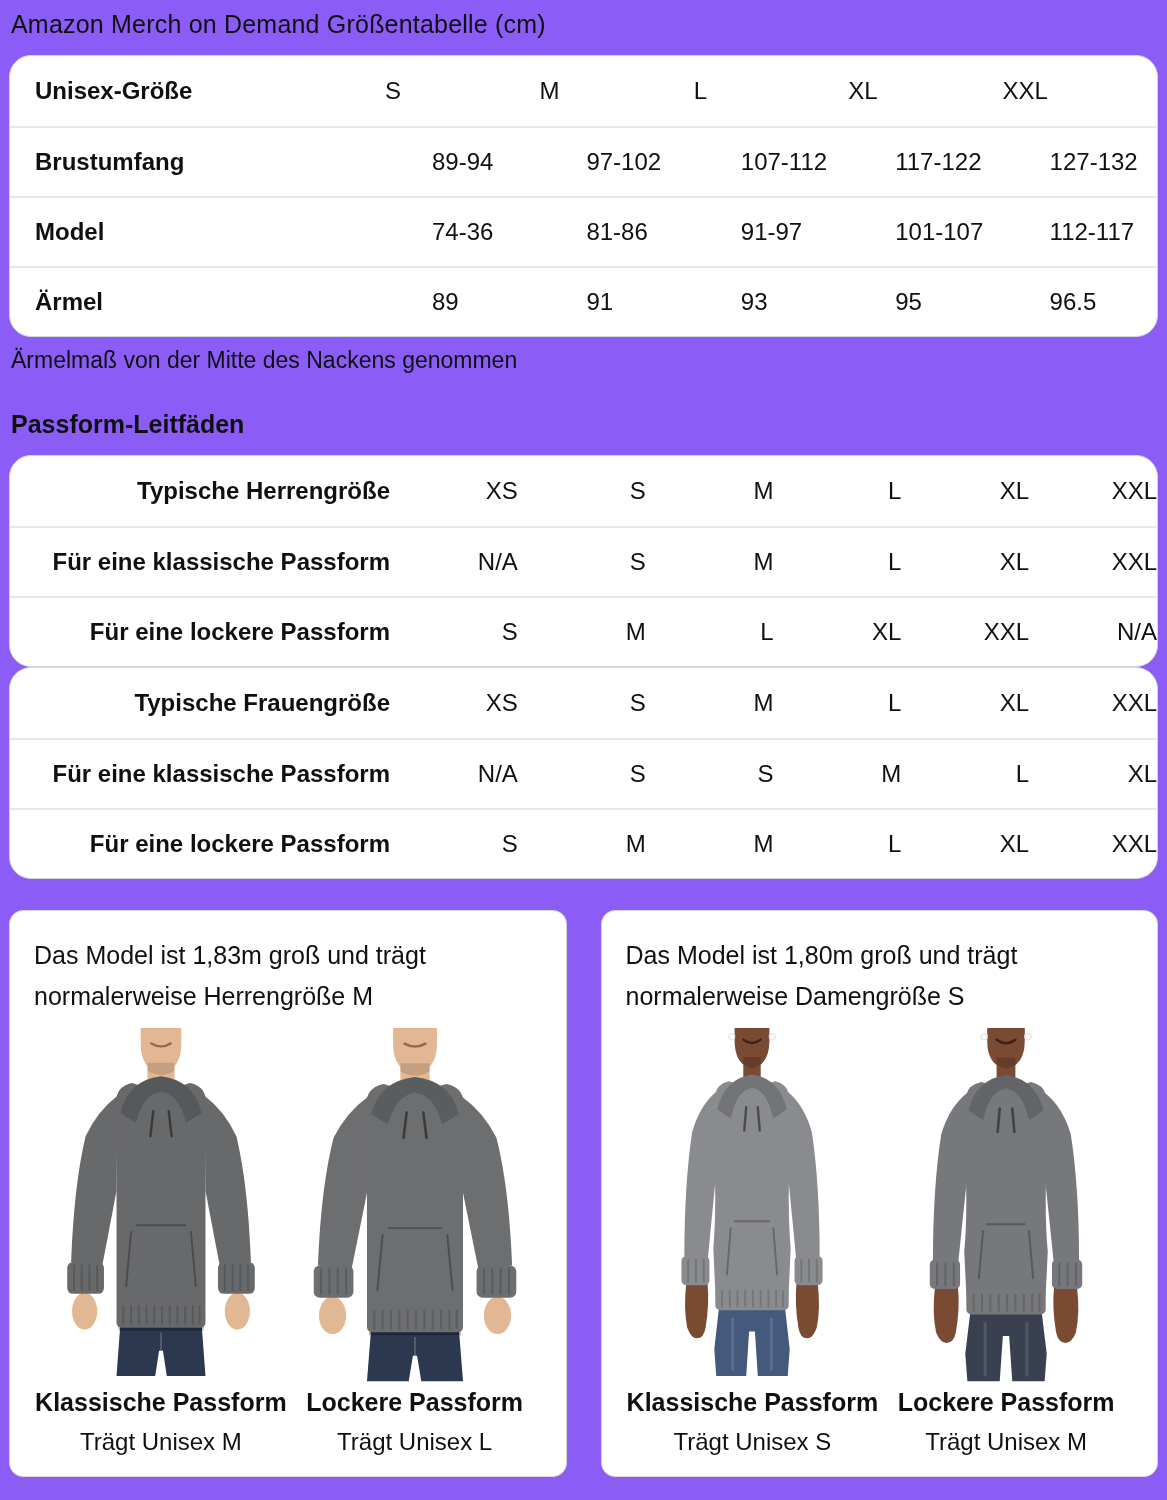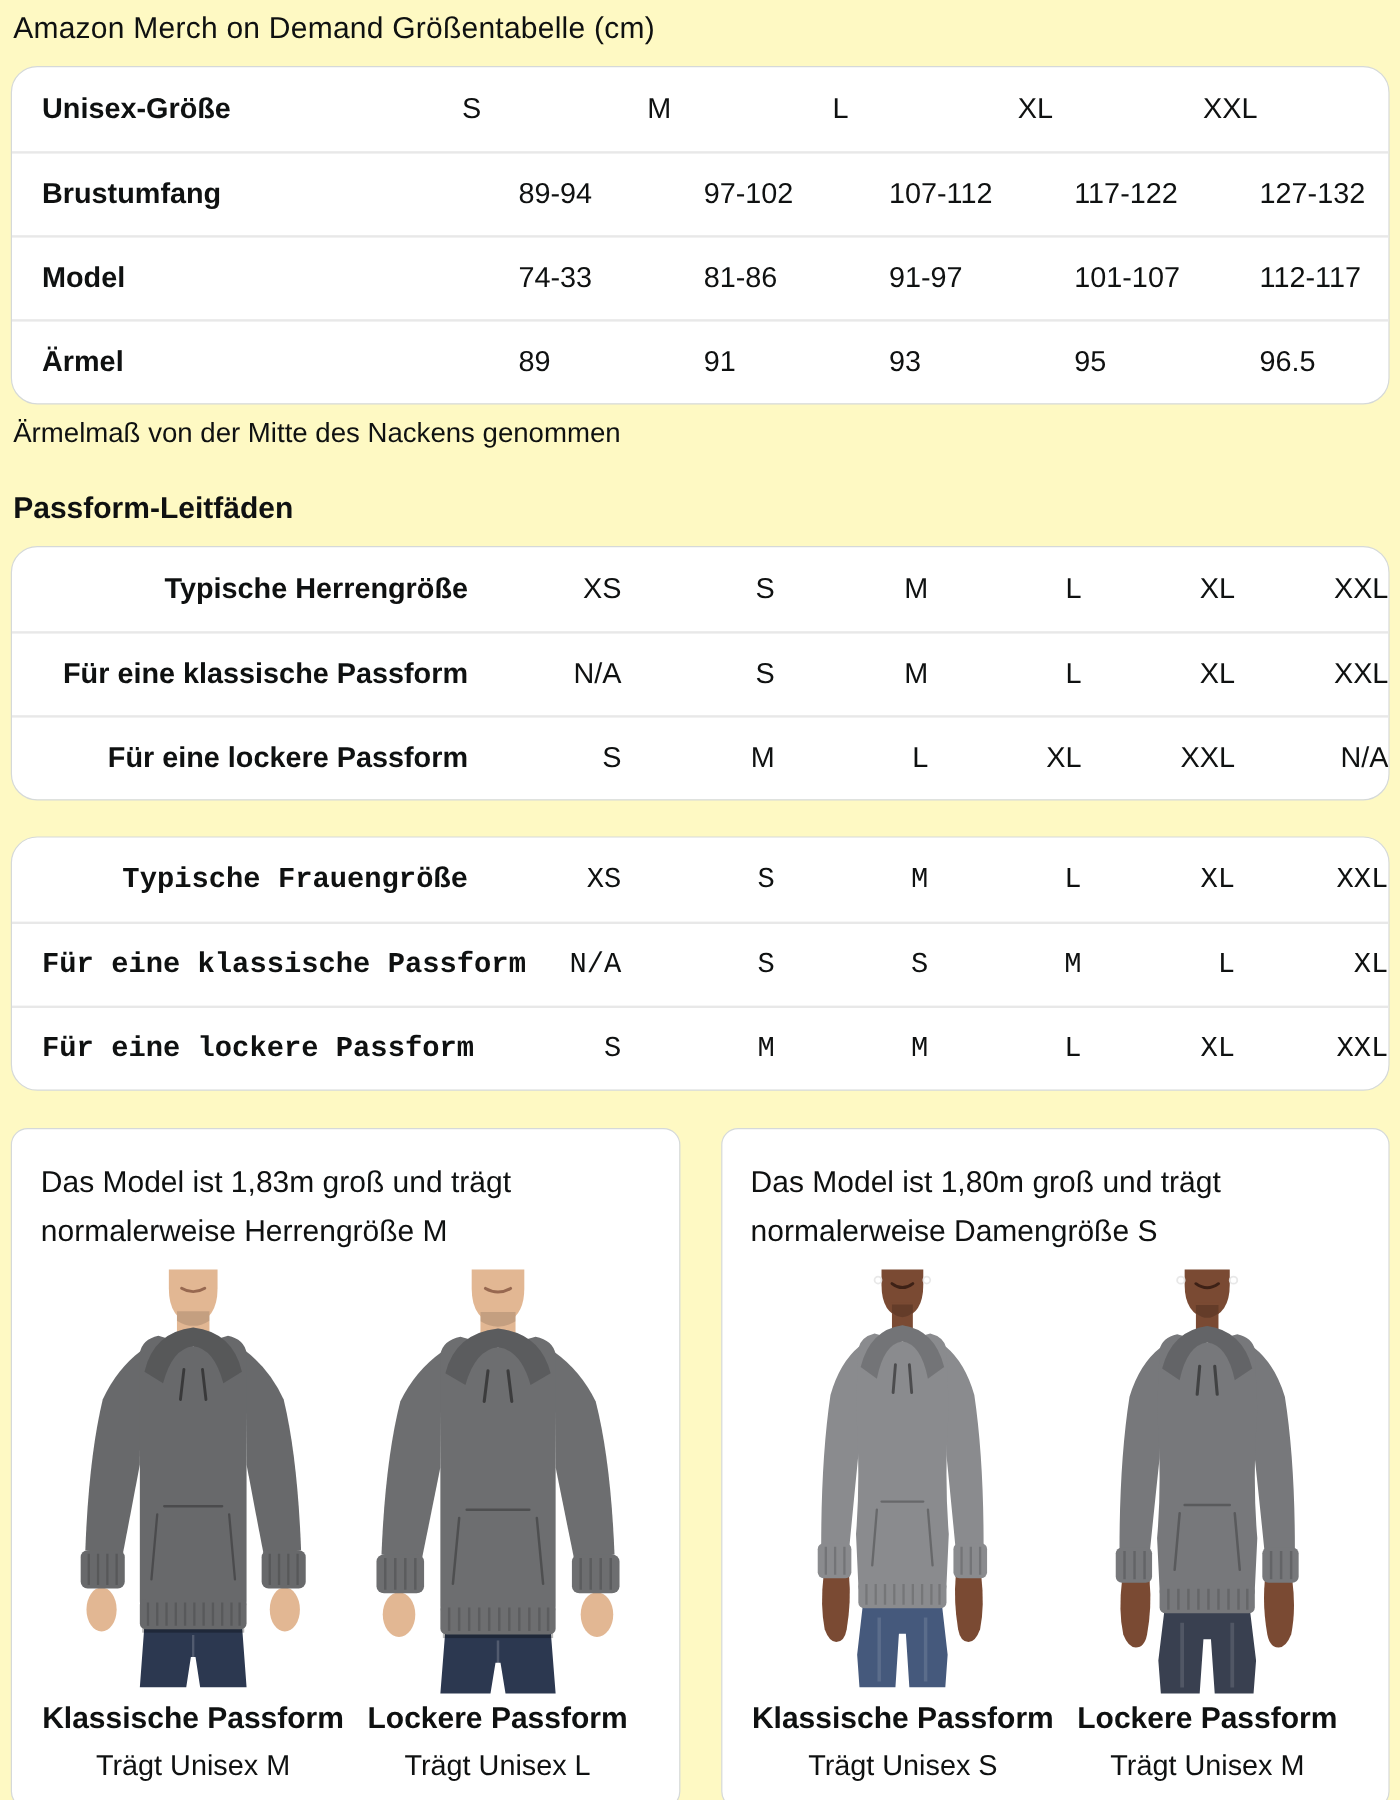--- a/index.html
+++ b/index.html
@@ -4,37 +4,37 @@
 <style>
   :root{
     --text:#0f1111;
     --table-border:#d5d9d9;
     --row-divider:#e8e8e8;
     --card-border:#d5d9d9;
   }
   *{box-sizing:border-box;margin:0;padding:0;}
   html,body{background:#fff;}
   body{font-family:"Liberation Sans",sans-serif;color:var(--text);}
-  .page{width:1167px;height:1500px;background:#fef9c3;padding:8px 9px 10px 9px;overflow:hidden;}
+  .page{width:1167px;height:1500px;background:#8b5cf6;padding:8px 9px 10px 9px;overflow:hidden;}
 
   .page-title{font-size:25px;font-weight:400;margin:2px 0 16px 2px;letter-spacing:.2px;}
 
   .size-table{border:1px solid var(--table-border);border-radius:22px;background:#fff;overflow:hidden;}
   .trow{display:grid;align-items:center;height:70px;}
   .t1 .trow{grid-template-columns:375px repeat(5,1fr);}
   .t2 .trow{grid-template-columns:380px repeat(6,1fr);text-align:right;}
   .trow + .trow{border-top:2px solid var(--row-divider);gap:47px;}
   .tcell{font-size:24px;font-weight:400;white-space:nowrap;}
   .tlabel{font-weight:700;padding-left:25px;}
 
   .note{font-size:23px;margin:10px 0 0 2px;}
   .section-heading{font-size:25px;margin:36px 0 16px 2px;font-weight:700;}
 
   .t2{margin-top:0;}
-  .t3{margin-top:30px;font-family:Liberation Mono, monospace;}
+  .t3{}
 
   .cards{display:flex;gap:34px;margin-top:31px;}
   .card{flex:1;border:1px solid var(--card-border);border-radius:14px;padding:24px 24px 20px 24px;background:#fff;height:567px;}
   .card-desc{font-size:25px;line-height:1.62;font-weight:400;}
   .figures{display:flex;margin-top:12px;}
   .figure{flex:1;text-align:center;}
   .figure-svg{width:216px;height:348px;overflow:visible;display:block;margin:0 auto;}
   .figure-svg use{transform-origin:110px 2px;}
   .loose .figure-svg use{transform:scale(1.08,1.015);}
   .fit-label{font-size:25px;font-weight:700;margin-top:12px;}
@@ -139,21 +139,21 @@
     <div class="trow">
       <span class="tcell tlabel">Brustumfang</span>
       <span class="tcell">89-94</span>
       <span class="tcell">97-102</span>
       <span class="tcell">107-112</span>
       <span class="tcell">117-122</span>
       <span class="tcell">127-132</span>
     </div>
     <div class="trow">
       <span class="tcell tlabel">Model</span>
-      <span class="tcell">74-33</span>
+      <span class="tcell">74-36</span>
       <span class="tcell">81-86</span>
       <span class="tcell">91-97</span>
       <span class="tcell">101-107</span>
       <span class="tcell">112-117</span>
     </div>
     <div class="trow">
       <span class="tcell tlabel">Ärmel</span>
       <span class="tcell">89</span>
       <span class="tcell">91</span>
       <span class="tcell">93</span>

